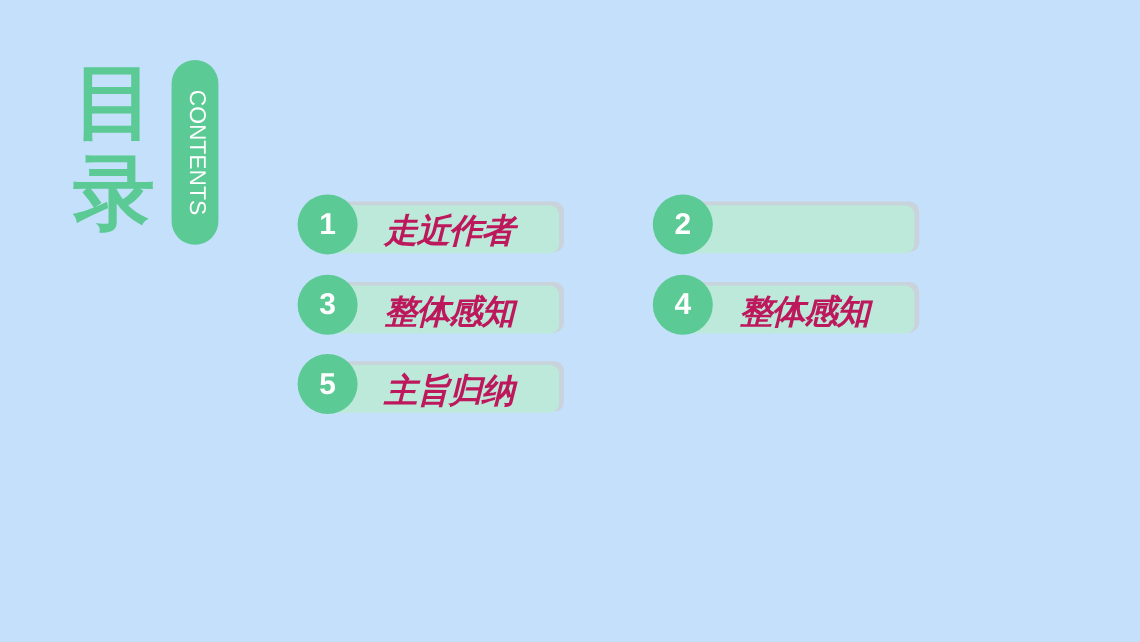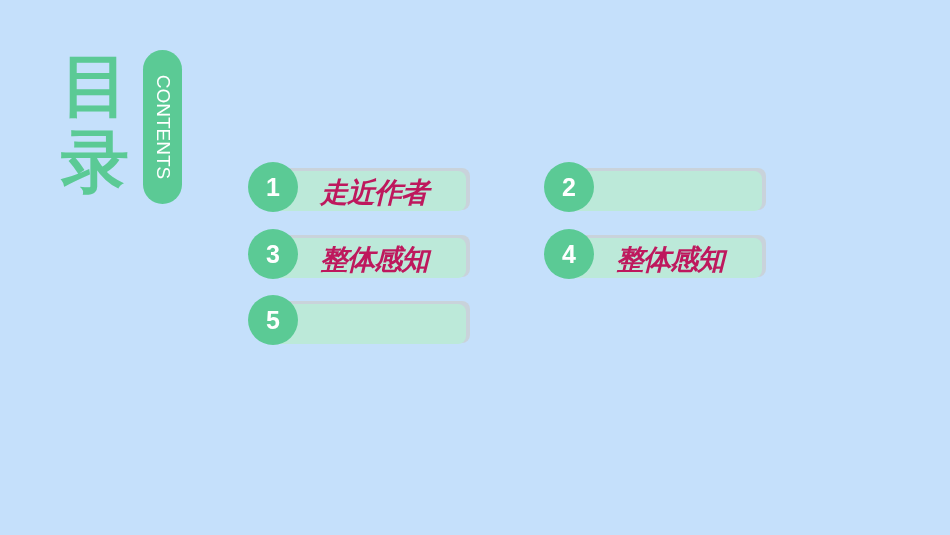--- a/index.html
+++ b/index.html
@@ -79,13 +79,14 @@
   <div class="shadow"></div>
   <div class="bar"></div>
   <div class="circle">4</div>
   <div class="label">整体感知</div>
 </div>
 
 <div class="item" style="left:248px; top:295px;">
   <div class="shadow"></div>
   <div class="bar"></div>
   <div class="circle">5</div>
+  <div class="label">主旨归纳</div>
 </div>
 
 </body></html>

